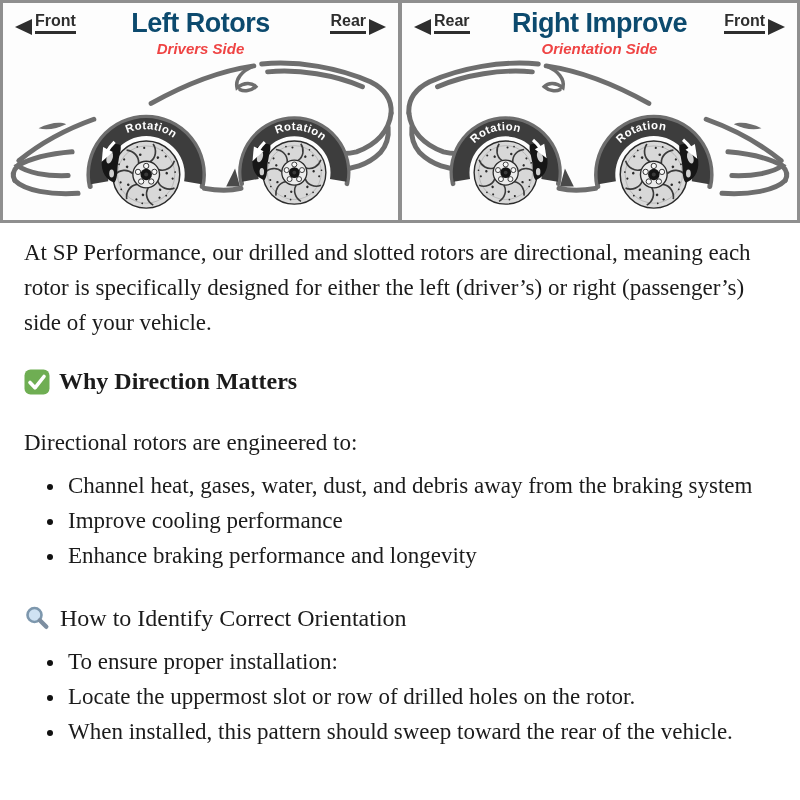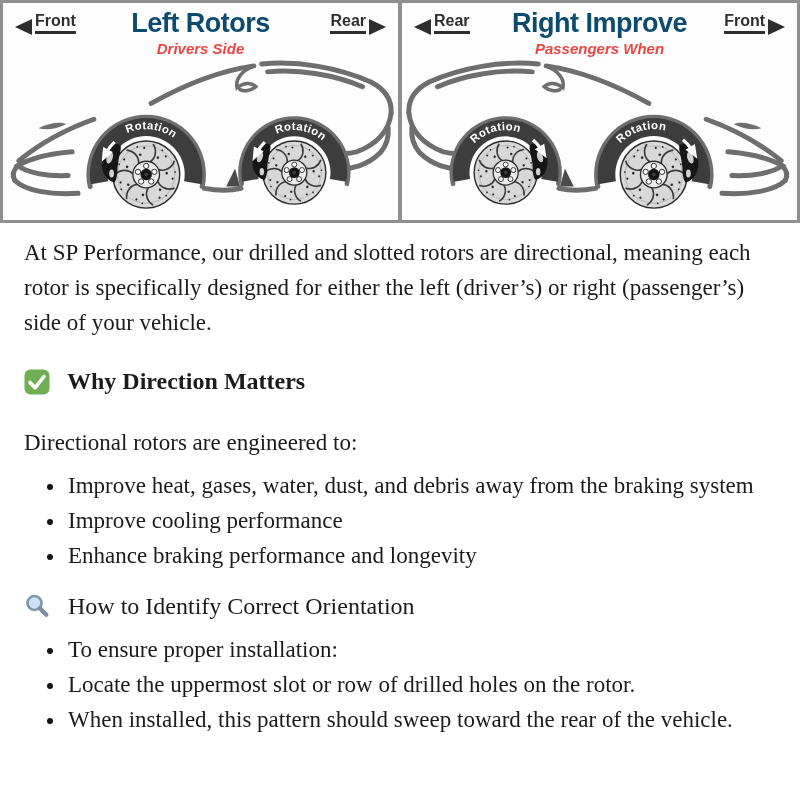--- a/index.html
+++ b/index.html
@@ -20,22 +20,22 @@
   .tri.left{border-right:17px solid #2E2E2E;margin-right:2px;}
   .tri.rightward{border-left:17px solid #2E2E2E;margin-left:2px;}
   .title-block{flex:1 1 auto;text-align:center;}
   .panel-title{font-size:27px;font-weight:700;letter-spacing:-0.5px;color:#0c4a6e;line-height:1;}
   .panel-sub{font-size:15px;font-weight:700;font-style:italic;color:#ef4444;margin-top:3px;}
   .car-svg{display:block;width:100%;height:163px;}
 
   
   .content{padding:0 24px;font-size:23px;line-height:35px;}
   .intro{margin:12px 0 0;}
-  .sec-heading{margin:24px 0 0;font-size:24px;font-weight:700;display:flex;align-items:center;gap:17px;}
-  .sec-heading.plain{font-weight:400;margin-top:16px;font-size:24px;}
+  .sec-heading{margin:24px 0 0;font-size:24px;font-weight:700;display:flex;align-items:center;gap:9px;}
+  .sec-heading.plain{font-weight:400;margin-top:28px;font-size:24px;}
   .sec-icon{flex:0 0 auto;display:inline-block;}
   .lead{margin:26px 0 0;}
   ul{margin:8px 0 0;padding-left:42px;}
   li{margin:0;padding-left:2px;}
   li::marker{color:#111;font-size:21px;}
 </style>
 </head>
 <body>
 
 <svg width="0" height="0" style="position:absolute" aria-hidden="true">
@@ -140,21 +140,21 @@
   </div>
 
   <div class="panel">
     <div class="panel-header">
       <div class="dir">
         <span class="tri left"></span>
         <span class="dir-label">Rear</span>
       </div>
       <div class="title-block">
         <div class="panel-title">Right Improve</div>
-        <div class="panel-sub">Passengers When</div>
+        <div class="panel-sub">Orientation Side</div>
       </div>
       <div class="dir right">
         <span class="dir-label">Front</span>
         <span class="tri rightward"></span>
       </div>
     </div>
     <svg class="car-svg" viewBox="0 0 400 163">
       <g transform="translate(400,0) scale(-1,1)">
         <use href="#carBody"></use>
         <use href="#wheelA" transform="translate(145,118)"></use>
@@ -185,21 +185,21 @@
     <svg class="sec-icon" width="26" height="26" viewBox="0 0 26 26">
       <rect x="0.5" y="0.5" width="25" height="25" rx="6" fill="#6FAE53"></rect>
       <path d="M 6 13.5 L 11 18.8 L 20 7.5" fill="none" stroke="#FFFFFF" stroke-width="3.6" stroke-linecap="round" stroke-linejoin="round"></path>
     </svg>
     <span>Why Direction Matters</span>
   </div>
 
   <p class="lead">Directional rotors are engineered to:</p>
 
   <ul>
-    <li>Improve heat, gases, water, dust, and debris away from the braking system</li>
+    <li>Channel heat, gases, water, dust, and debris away from the braking system</li>
     <li>Improve cooling performance</li>
     <li>Enhance braking performance and longevity</li>
   </ul>
 
   <div class="sec-heading plain">
     <svg class="sec-icon" width="27" height="27" viewBox="0 0 27 27">
       <circle cx="10.5" cy="10" r="7" fill="#CFE2F3" stroke="#7D97AD" stroke-width="2.6"></circle>
       <line x1="15.8" y1="15.3" x2="22.3" y2="21.8" stroke="#7D8EA0" stroke-width="4.4" stroke-linecap="round"></line>
     </svg>
     <span>How to Identify Correct Orientation</span>

